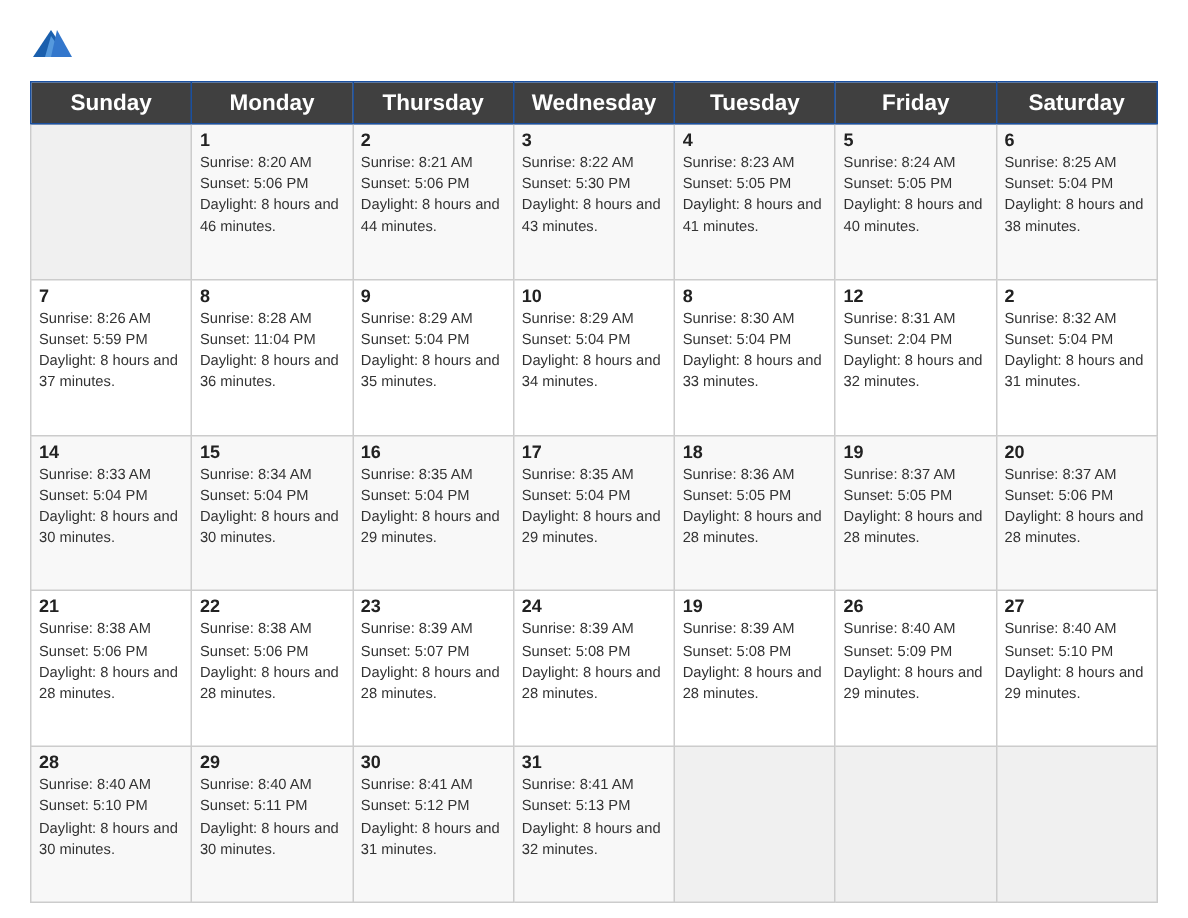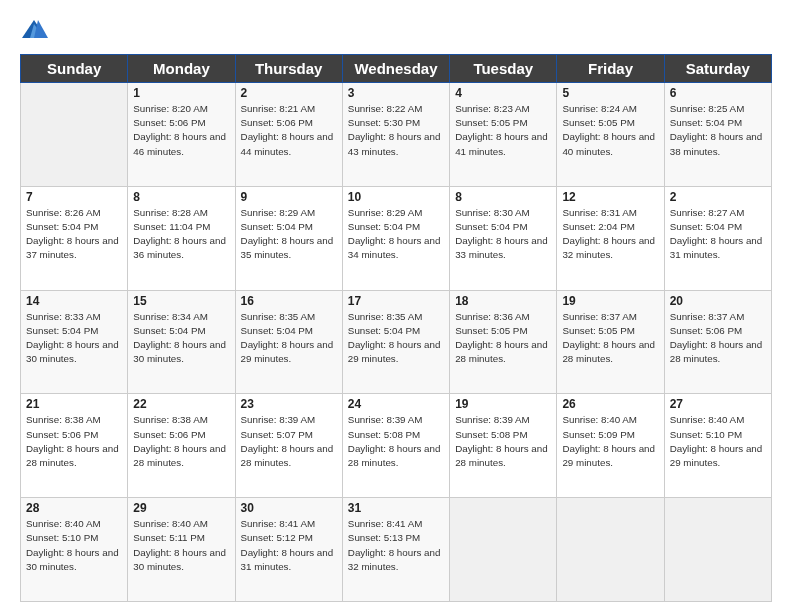--- a/index.html
+++ b/index.html
@@ -174,21 +174,21 @@
             <div class="day-info">Sunrise: 8:25 AM
 Sunset: 5:04 PM
 Daylight: 8 hours
 and 38 minutes.</div>
           </td>
         </tr>
         <tr>
           <td>
             <span class="day-number">7</span>
             <div class="day-info">Sunrise: 8:26 AM
-Sunset: 5:04 PM
+Sunset: 5:59 PM
 Daylight: 8 hours
 and 37 minutes.</div>
           </td>
           <td>
             <span class="day-number">8</span>
             <div class="day-info">Sunrise: 8:28 AM
 Sunset: 11:04 PM
 Daylight: 8 hours
 and 36 minutes.</div>
           </td>
@@ -215,21 +215,21 @@
           </td>
           <td>
             <span class="day-number">12</span>
             <div class="day-info">Sunrise: 8:31 AM
 Sunset: 2:04 PM
 Daylight: 8 hours
 and 32 minutes.</div>
           </td>
           <td>
             <span class="day-number">2</span>
-            <div class="day-info">Sunrise: 8:27 AM
+            <div class="day-info">Sunrise: 8:32 AM
 Sunset: 5:04 PM
 Daylight: 8 hours
 and 31 minutes.</div>
           </td>
         </tr>
         <tr>
           <td>
             <span class="day-number">14</span>
             <div class="day-info">Sunrise: 8:33 AM
 Sunset: 5:04 PM

